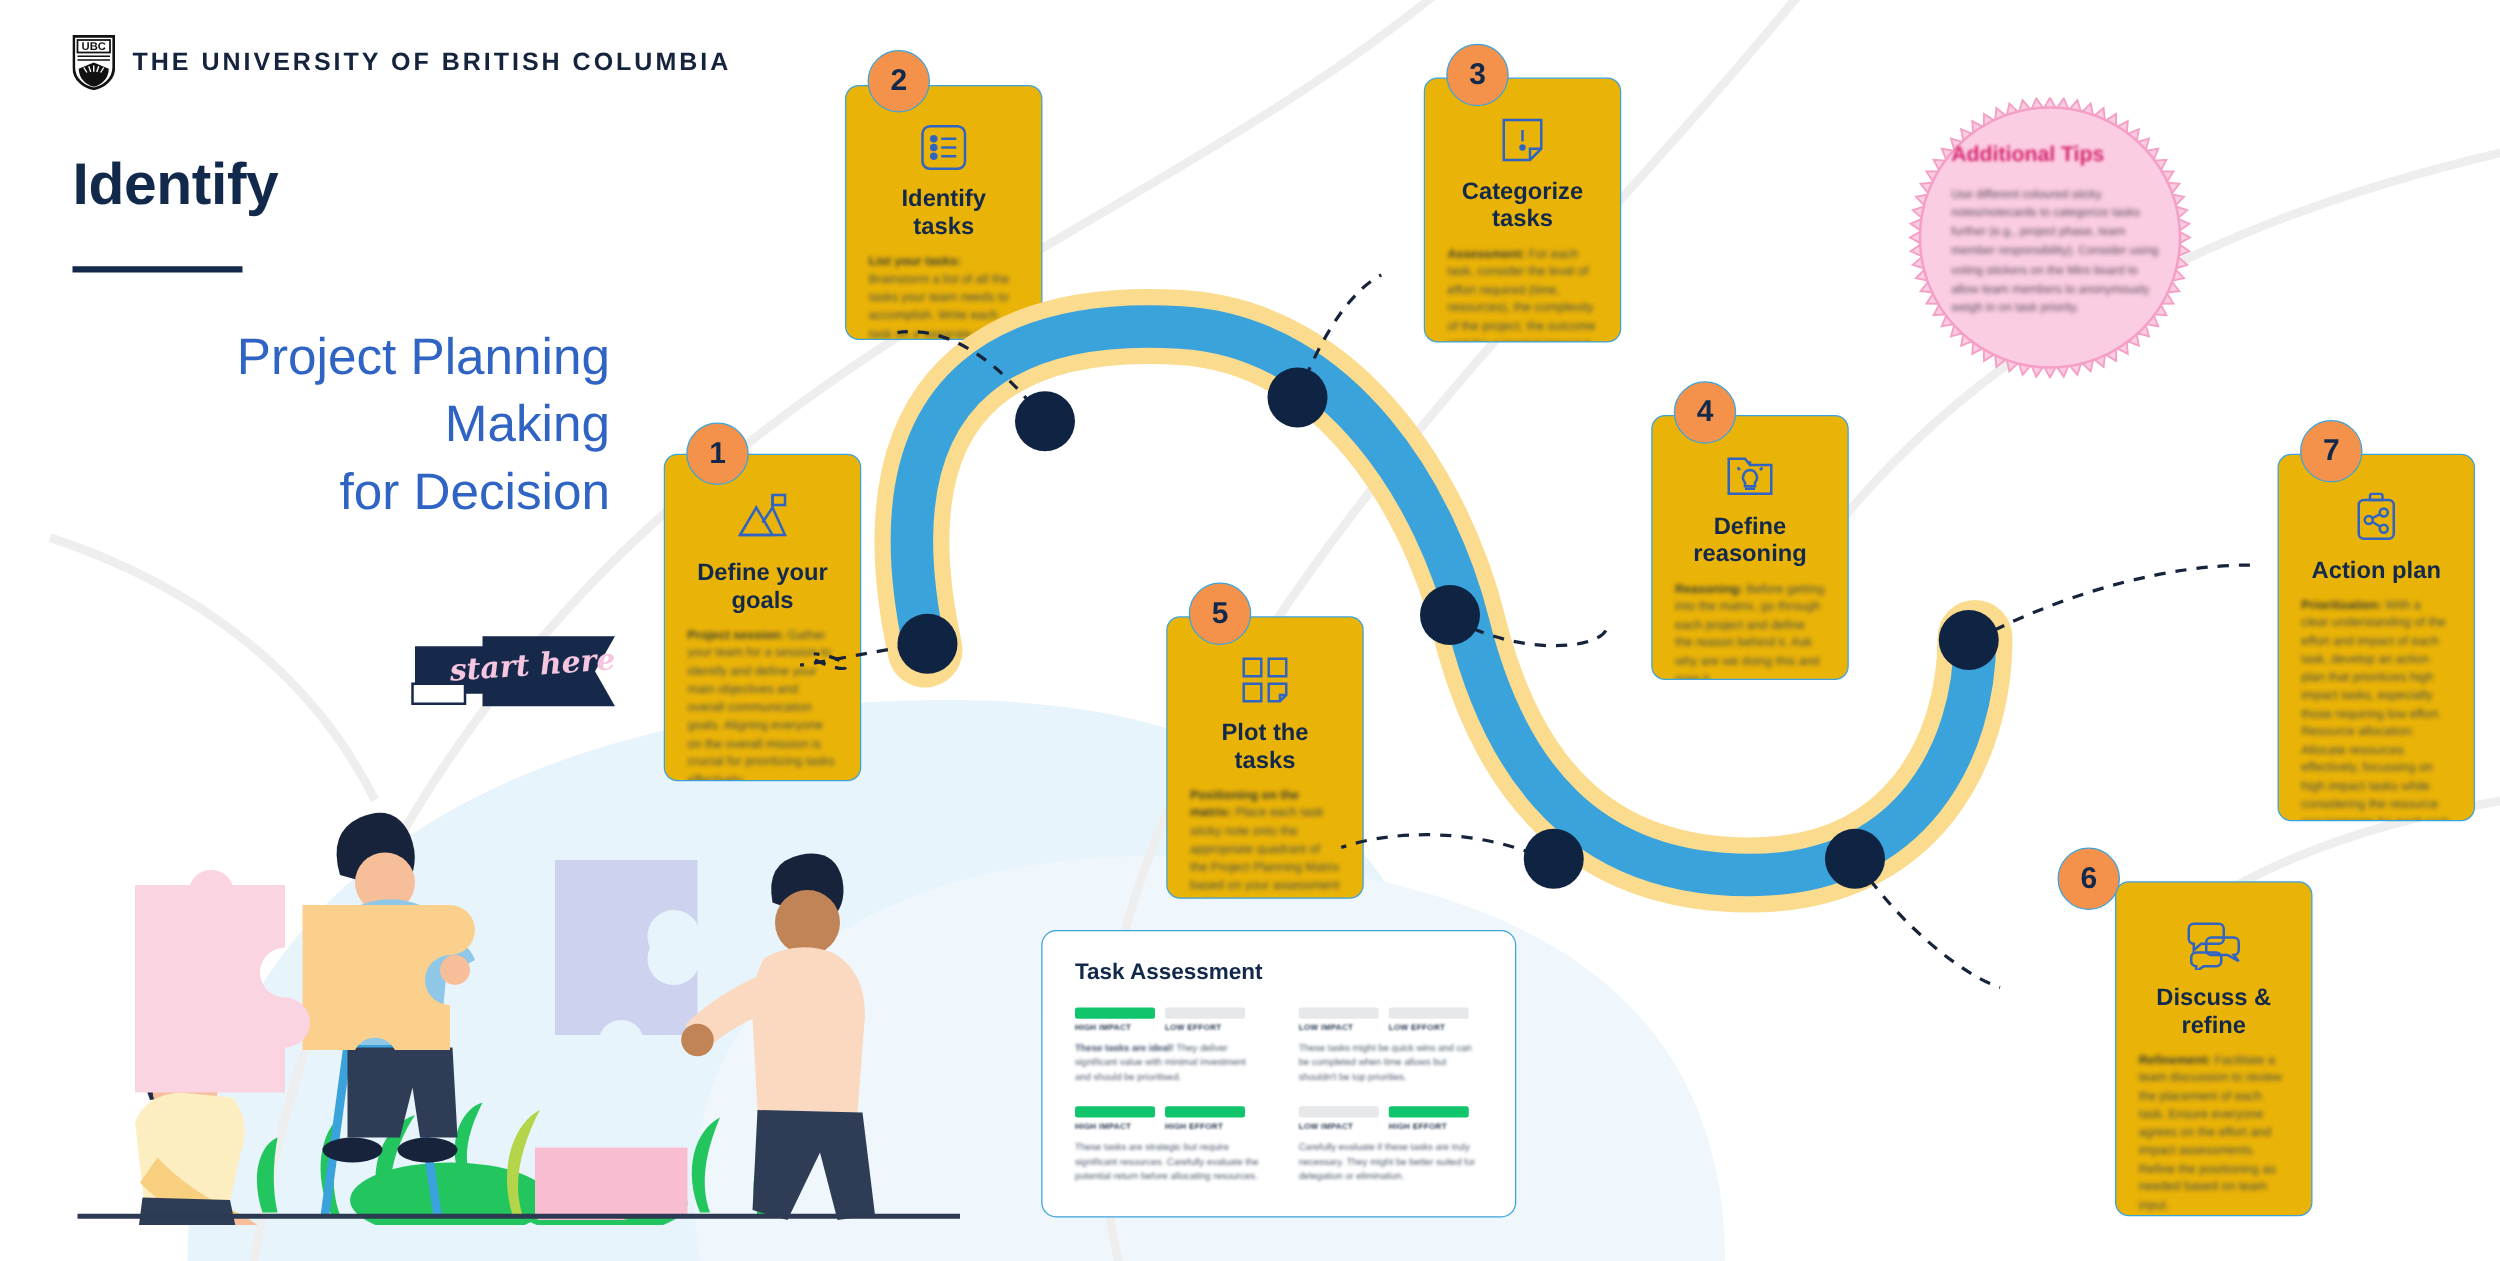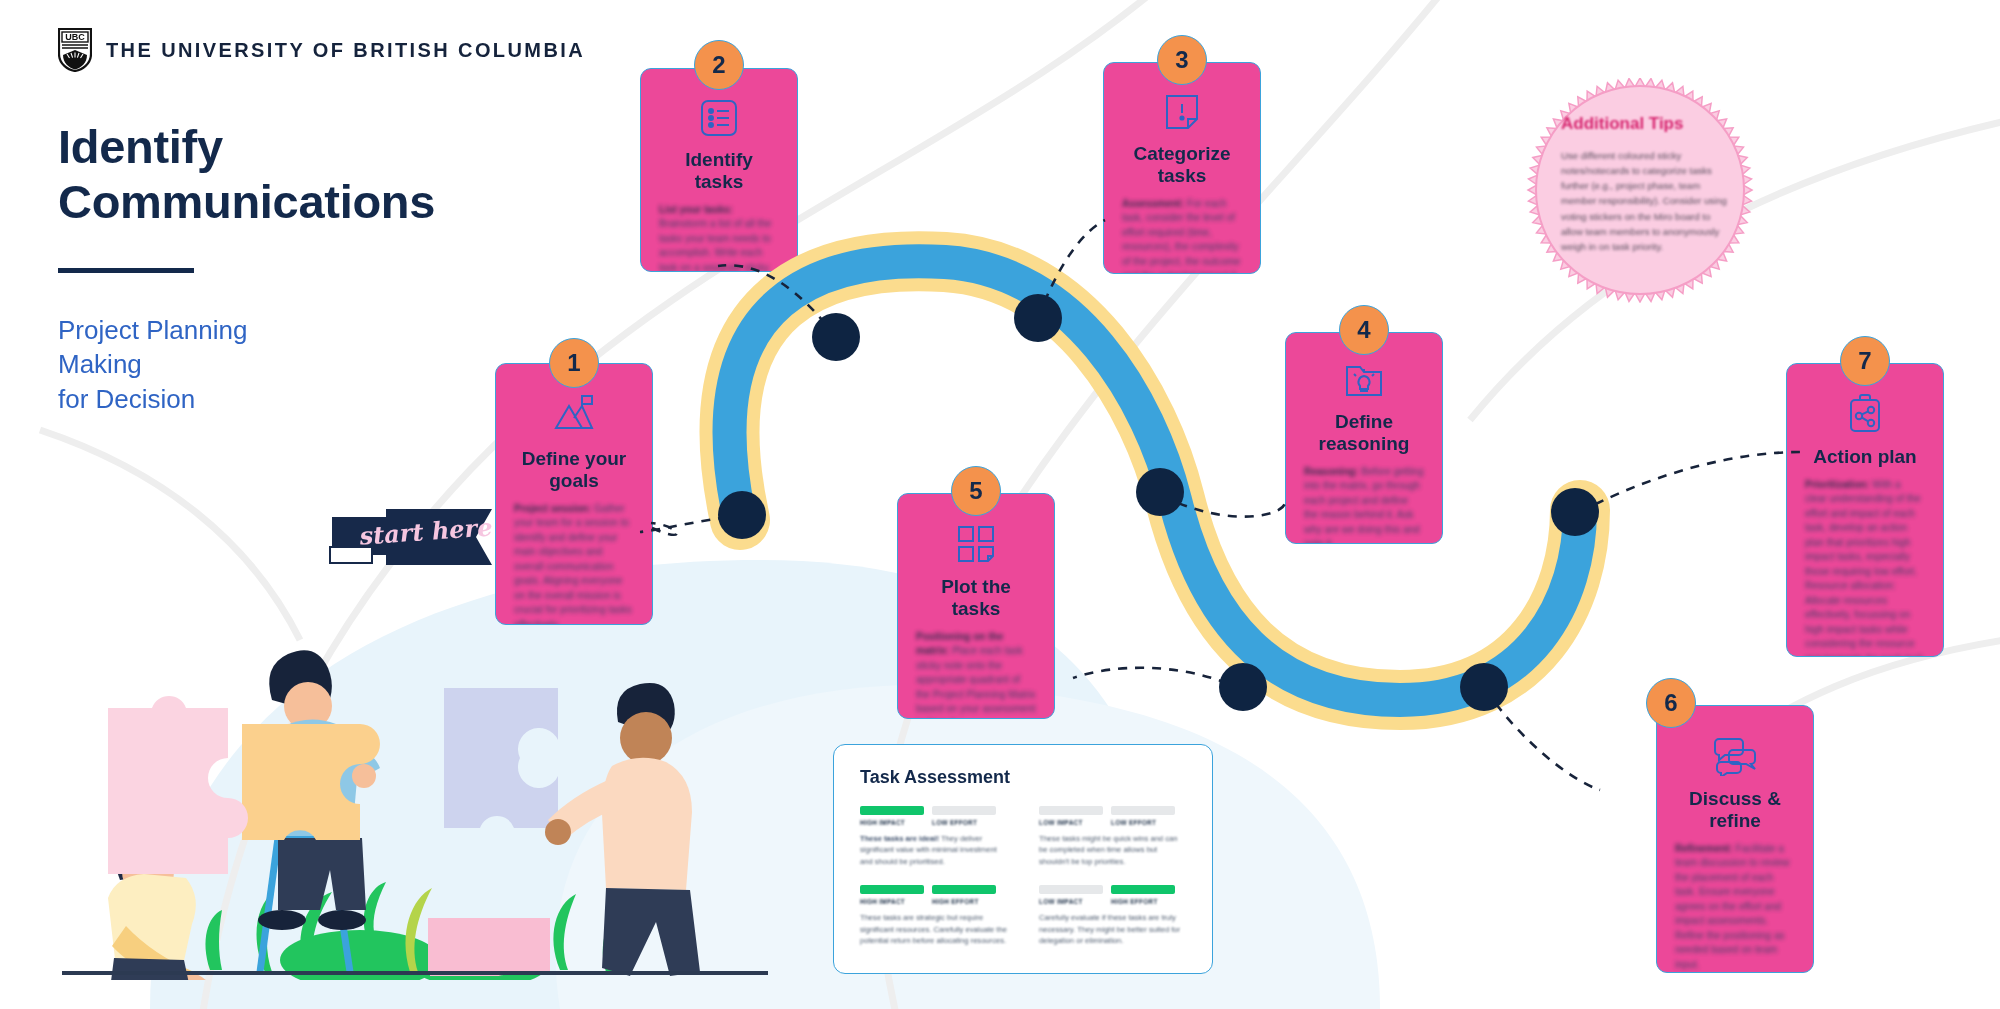--- a/index.html
+++ b/index.html
@@ -15,31 +15,32 @@
   .bg-svg { position: absolute; inset: 0; width: 2000px; height: 1009px; pointer-events: none; }
 
   
   .brand { position: absolute; left: 58px; top: 28px; display: flex; align-items: center; gap: 14px; }
   .ubc-shield { width: 34px; height: 44px; }
   .brand-word { font-size: 20px; font-weight: 700; letter-spacing: 2.4px; color: #15233c; white-space: nowrap; }
 
   .title-block { position: absolute; left: 58px; top: 120px; width: 430px; }
   .big-title { font-size: 47px; line-height: 1.17; font-weight: 700; color: #13294b; letter-spacing: -0.3px; }
   .rule { width: 136px; height: 5px; background: #13294b; margin: 38px 0 40px 0; }
-  .subtitle { font-size: 26px; line-height: 1.32; color: #2f64c4; font-weight: 400; }
+  .subtitle { font-size: 41px; line-height: 1.32; color: #2f64c4; font-weight: 400; text-align: right; }
 
   
   .card {
     position: absolute;
-    background: #ec4899;
+    background: #eab308;
     border: 1.6px solid #3ba3dc;
     border-radius: 11px;
     padding: 30px 18px 16px 18px;
     text-align: center;
     overflow: hidden;
+    margin-left: 36px;
   }
   .card-icon { display: flex; justify-content: center; margin-bottom: 12px; }
   .card-icon svg { display: block; }
   .card-title { font-size: 19px; font-weight: 700; color: #13294b; line-height: 1.15; margin-bottom: 10px; }
   .card-body {
     font-size: 10px; line-height: 1.45; color: #1d3a5c; text-align: left;
     filter: blur(1.9px); opacity: .82; -webkit-user-select: none; user-select: none;
   }
   .card-body b { color: #10263f; }
 
@@ -126,21 +127,20 @@
       <text x="17" y="12.4" font-size="9" font-weight="700" text-anchor="middle" font-family="Liberation Sans, sans-serif" fill="#111">UBC</text>
       <path d="M4 17 H30 M4 20 H30" stroke="#111" stroke-width="1.3"></path>
       <path d="M17 22 L29 27 C29 35 23 40 17 41.4 C11 40 5 35 5 27 Z" fill="#111"></path>
       <path d="M9 26 l2.5 4 M13 25 l1.6 4.6 M17 24.4 l0 5 M21 25 l-1.6 4.6 M25 26 l-2.5 4" stroke="#fff" stroke-width="1.1"></path>
     </svg>
     <div class="brand-word">THE UNIVERSITY OF BRITISH COLUMBIA</div>
   </div>
 
   <div class="title-block">
     <div class="big-title">Identify</div>
-    <div class="big-title">Communications</div>
     <div class="rule"></div>
     <div class="subtitle">Project Planning</div>
     <div class="subtitle">Making</div>
     <div class="subtitle">for Decision</div>
   </div>
 
   <svg class="bg-svg" style="z-index:2" viewBox="0 0 2000 1009">
     <path id="road" d="M740 520 C 690 290, 830 255, 945 262 C 1075 270, 1150 400, 1175 500
                        C 1205 620, 1270 700, 1400 700 C 1530 700, 1580 600, 1580 510" fill="none" stroke="#fbdc8e" stroke-width="60" stroke-linecap="round"></path>
     <path d="M740 520 C 690 290, 830 255, 945 262 C 1075 270, 1150 400, 1175 500

